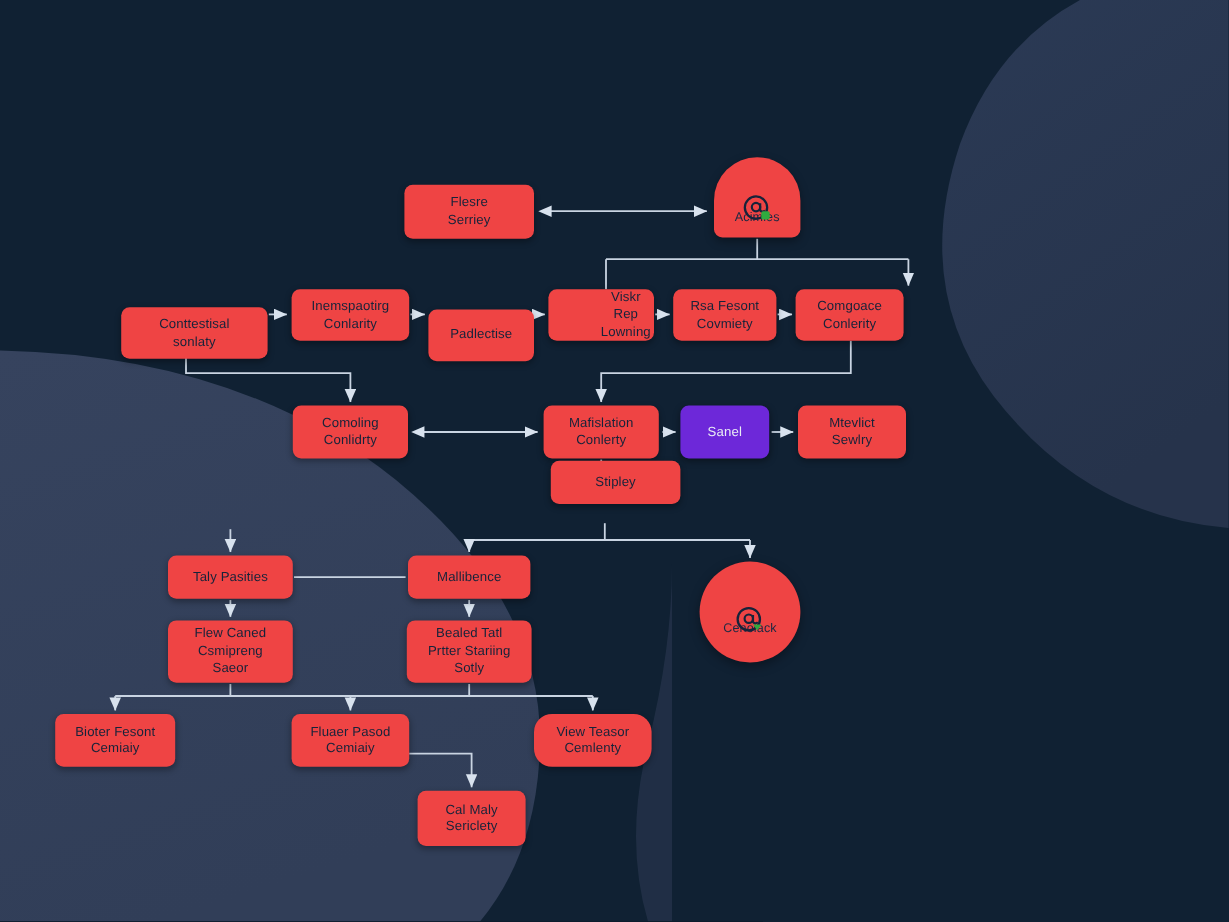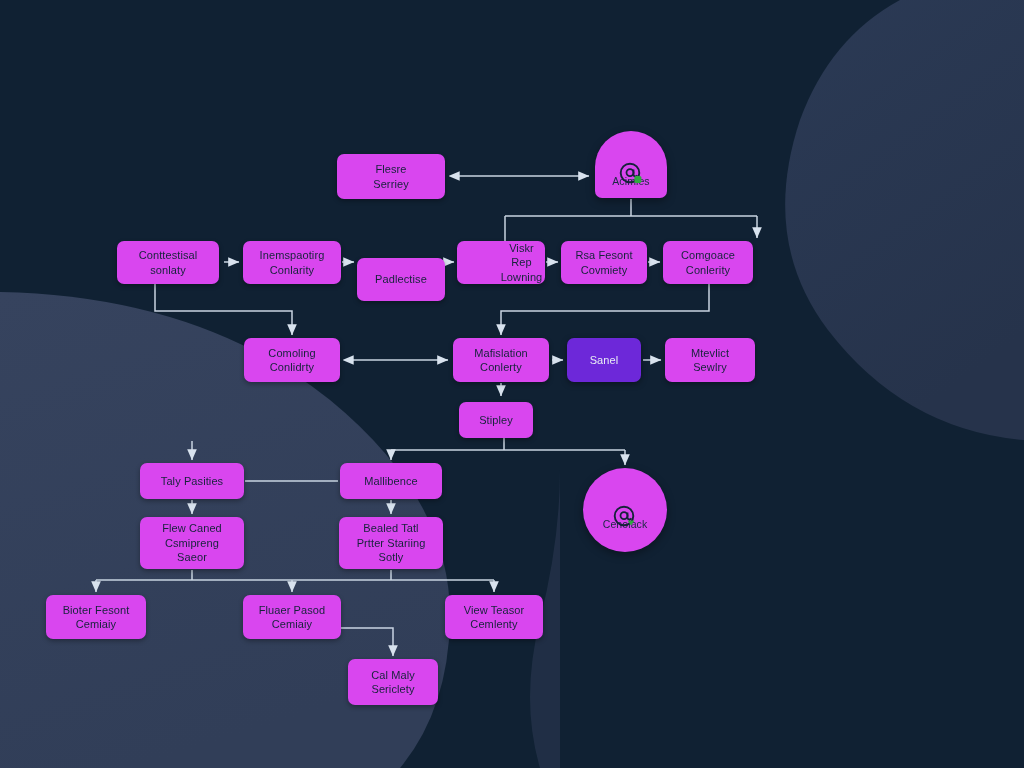--- a/index.html
+++ b/index.html
@@ -29,21 +29,21 @@
     width: 1024px;
     height: 768px;
   }
   .node {
     position: absolute;
     box-sizing: border-box;
     display: flex;
     align-items: center;
     justify-content: center;
     text-align: center;
-    background: #d946ef;
+    background: #ef4444;
     border-radius: 7px;
     box-shadow: 0 2px 5px rgba(0,0,0,0.33);
     color: #16233a;
     font-size: 11px;
     line-height: 14.5px;
     letter-spacing: 0.1px;
     padding: 4px 6px;
     white-space: pre-line;
     font-weight: 400;
   }
@@ -167,21 +167,21 @@
       <svg viewBox="0 0 26 26" width="26" height="26" xmlns="http://www.w3.org/2000/svg">
         <circle cx="12" cy="12" r="9.3" fill="none" stroke="#16233a" stroke-width="1.9"></circle>
         <circle cx="12" cy="11.6" r="3.5" fill="none" stroke="#16233a" stroke-width="1.8"></circle>
         <path d="M15.5 8.4 L15.5 14.4 A2.6 2.6 0 0 0 19.5 14.4" fill="none" stroke="#16233a" stroke-width="1.8"></path>
         <rect x="16.4" y="15" width="7" height="7" rx="1.6" fill="#2faa3f"></rect>
       </svg>
     </span>
     <span class="node-label-sm">Acimles</span>
   </div>
 
-  <div class="node" style="left:101px;top:241px;width:102px;height:43px;margin-left:16px;">
+  <div class="node" style="left:101px;top:256px;width:122px;height:43px;">
     <span>Conttestisal
 sonlaty</span>
   </div>
 
   <div class="node" style="left:243px;top:241px;width:98px;height:43px;">
     <span>Inemspaotirg
 Conlarity</span>
   </div>
 
   <div class="node" style="left:357px;top:241px;width:88px;height:43px;margin-top:17px;">
@@ -215,21 +215,21 @@
 
   <div class="node accent" style="left:567px;top:338px;width:74px;height:44px;">
     <span>Sanel</span>
   </div>
 
   <div class="node" style="left:665px;top:338px;width:90px;height:44px;">
     <span>Mtevlict
 Sewlry</span>
   </div>
 
-  <div class="node" style="left:459px;top:402px;width:74px;height:36px;">
+  <div class="node" style="left:459px;top:384px;width:108px;height:36px;">
     <span>Stipley</span>
   </div>
 
   <div class="node" style="left:140px;top:463px;width:104px;height:36px;">
     <span>Taly Pasities</span>
   </div>
 
   <div class="node" style="left:340px;top:463px;width:102px;height:36px;">
     <span>Mallibence</span>
   </div>
@@ -261,21 +261,21 @@
   <div class="node" style="left:46px;top:595px;width:100px;height:44px;">
     <span>Bioter Fesont
 Cemiaiy</span>
   </div>
 
   <div class="node" style="left:243px;top:595px;width:98px;height:44px;">
     <span>Fluaer Pasod
 Cemiaiy</span>
   </div>
 
-  <div class="node" style="left:445px;top:595px;width:98px;height:44px;">
+  <div class="node" style="left:445px;top:595px;width:98px;height:44px;border-radius:15px;">
     <span>View Teasor
 Cemlenty</span>
   </div>
 
   <div class="node" style="left:348px;top:659px;width:90px;height:46px;text-align:center;">
     <span>Cal Maly
 Sericlety</span>
   </div>
 
 </div>

